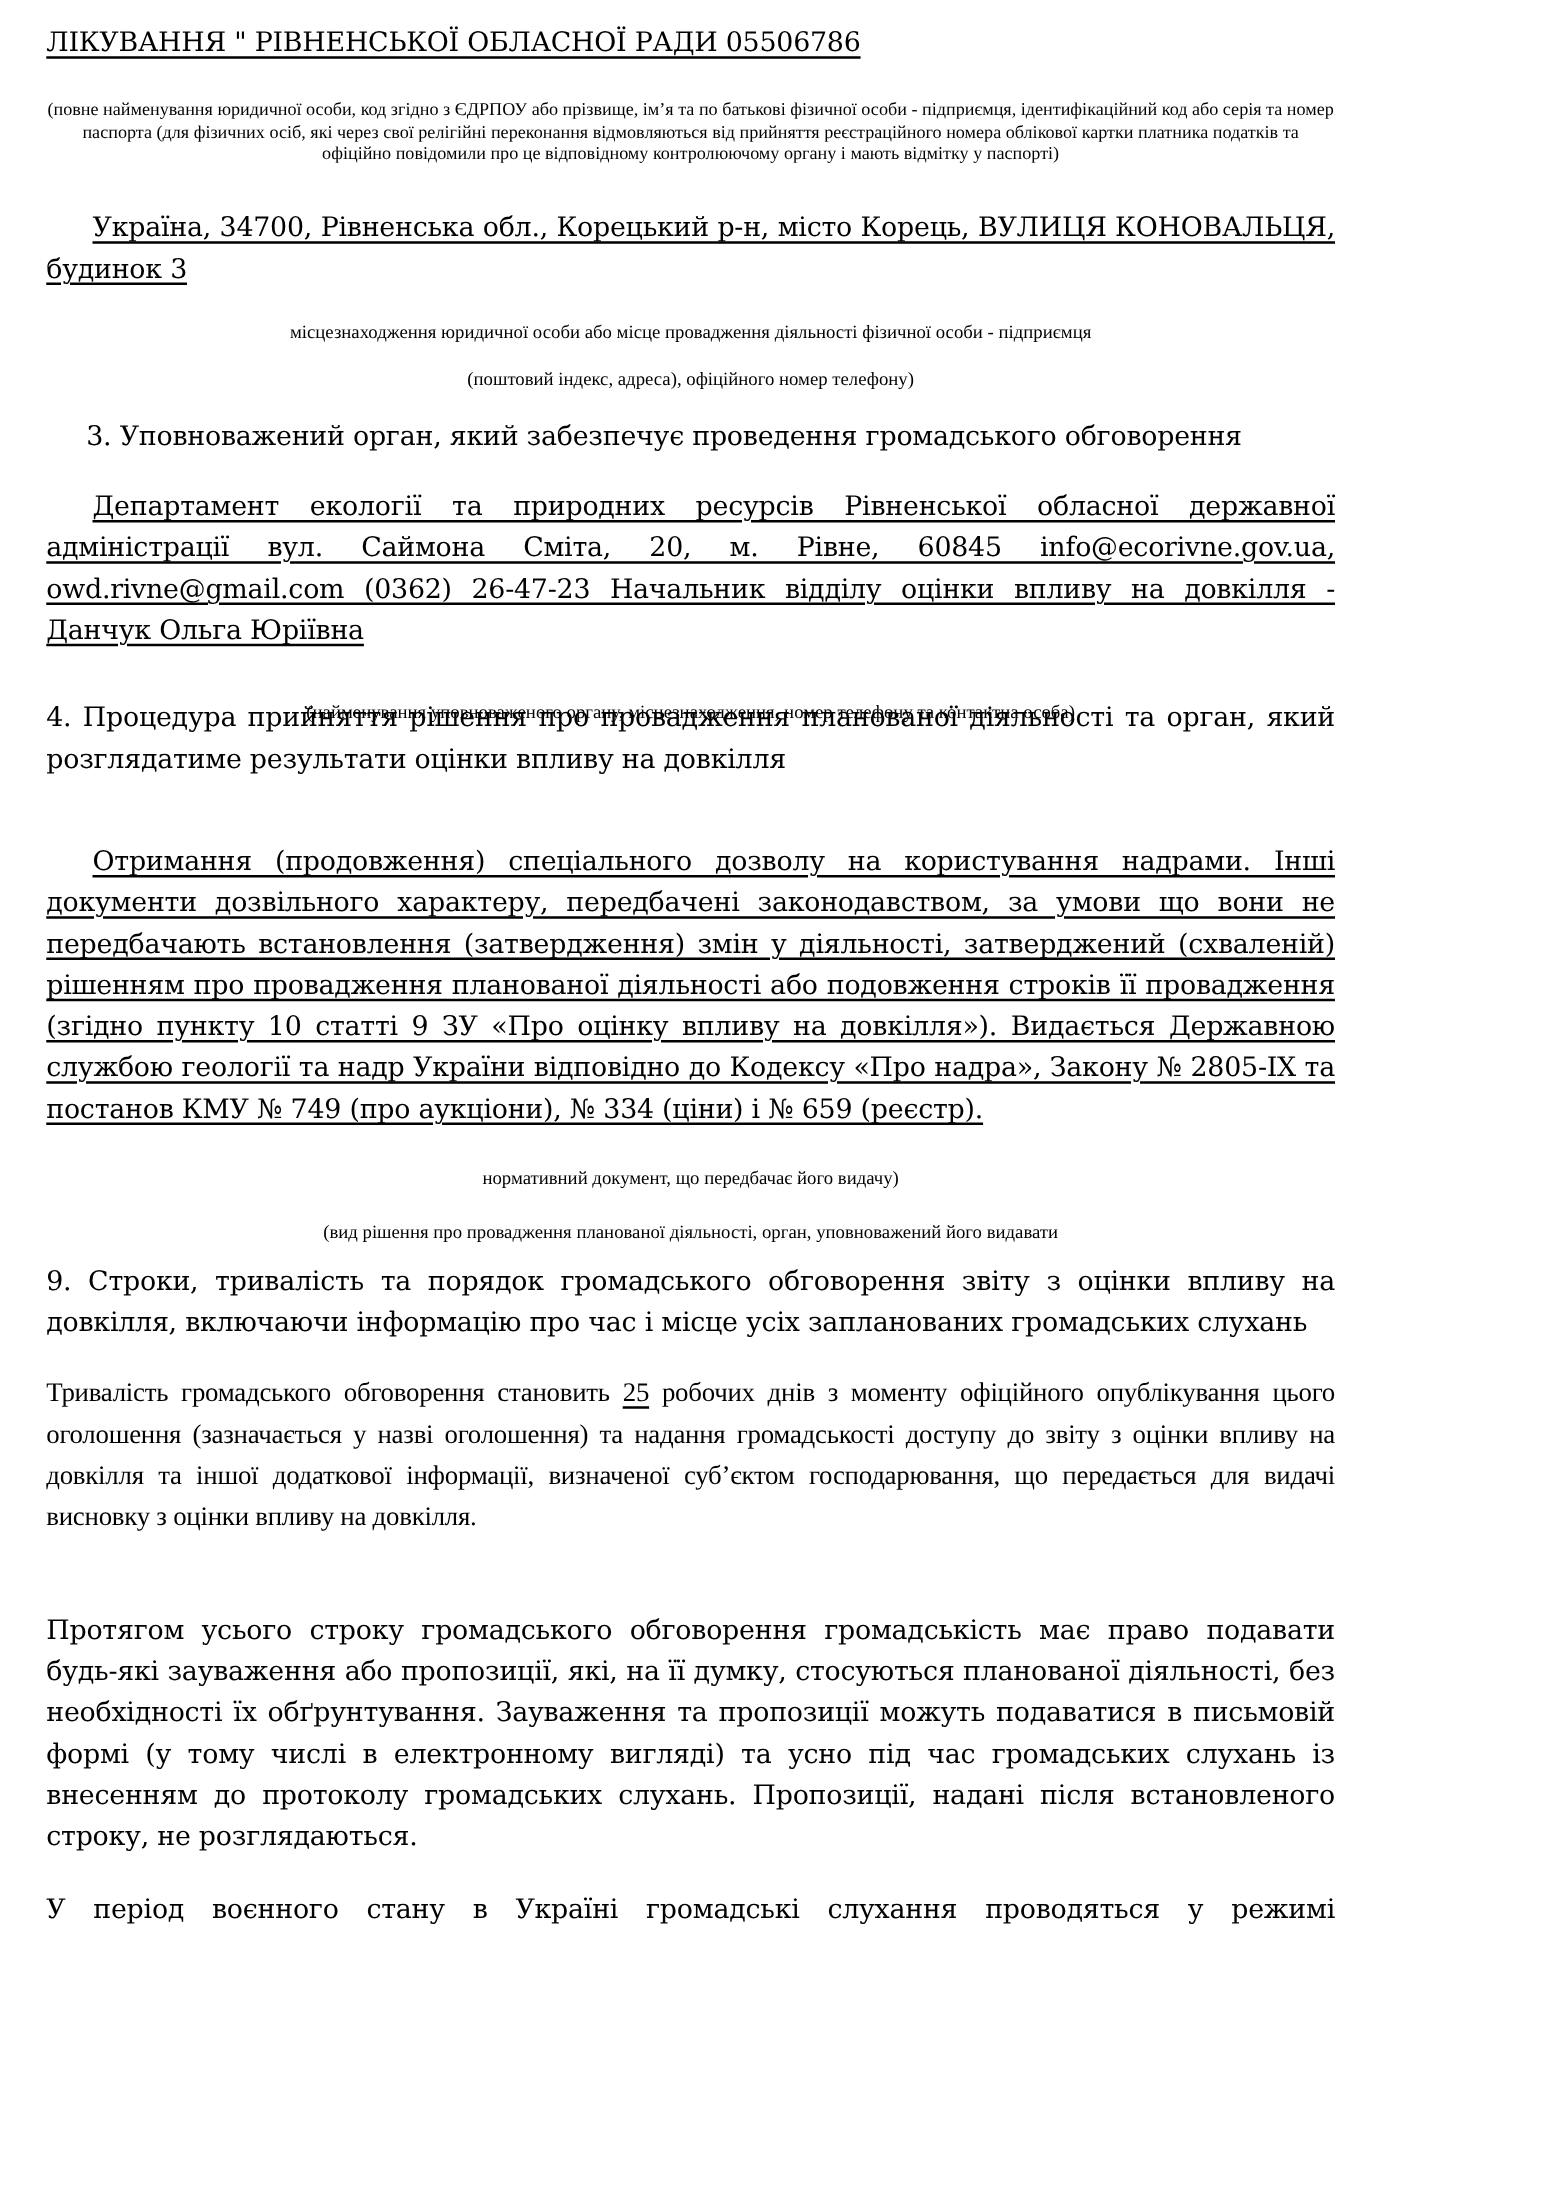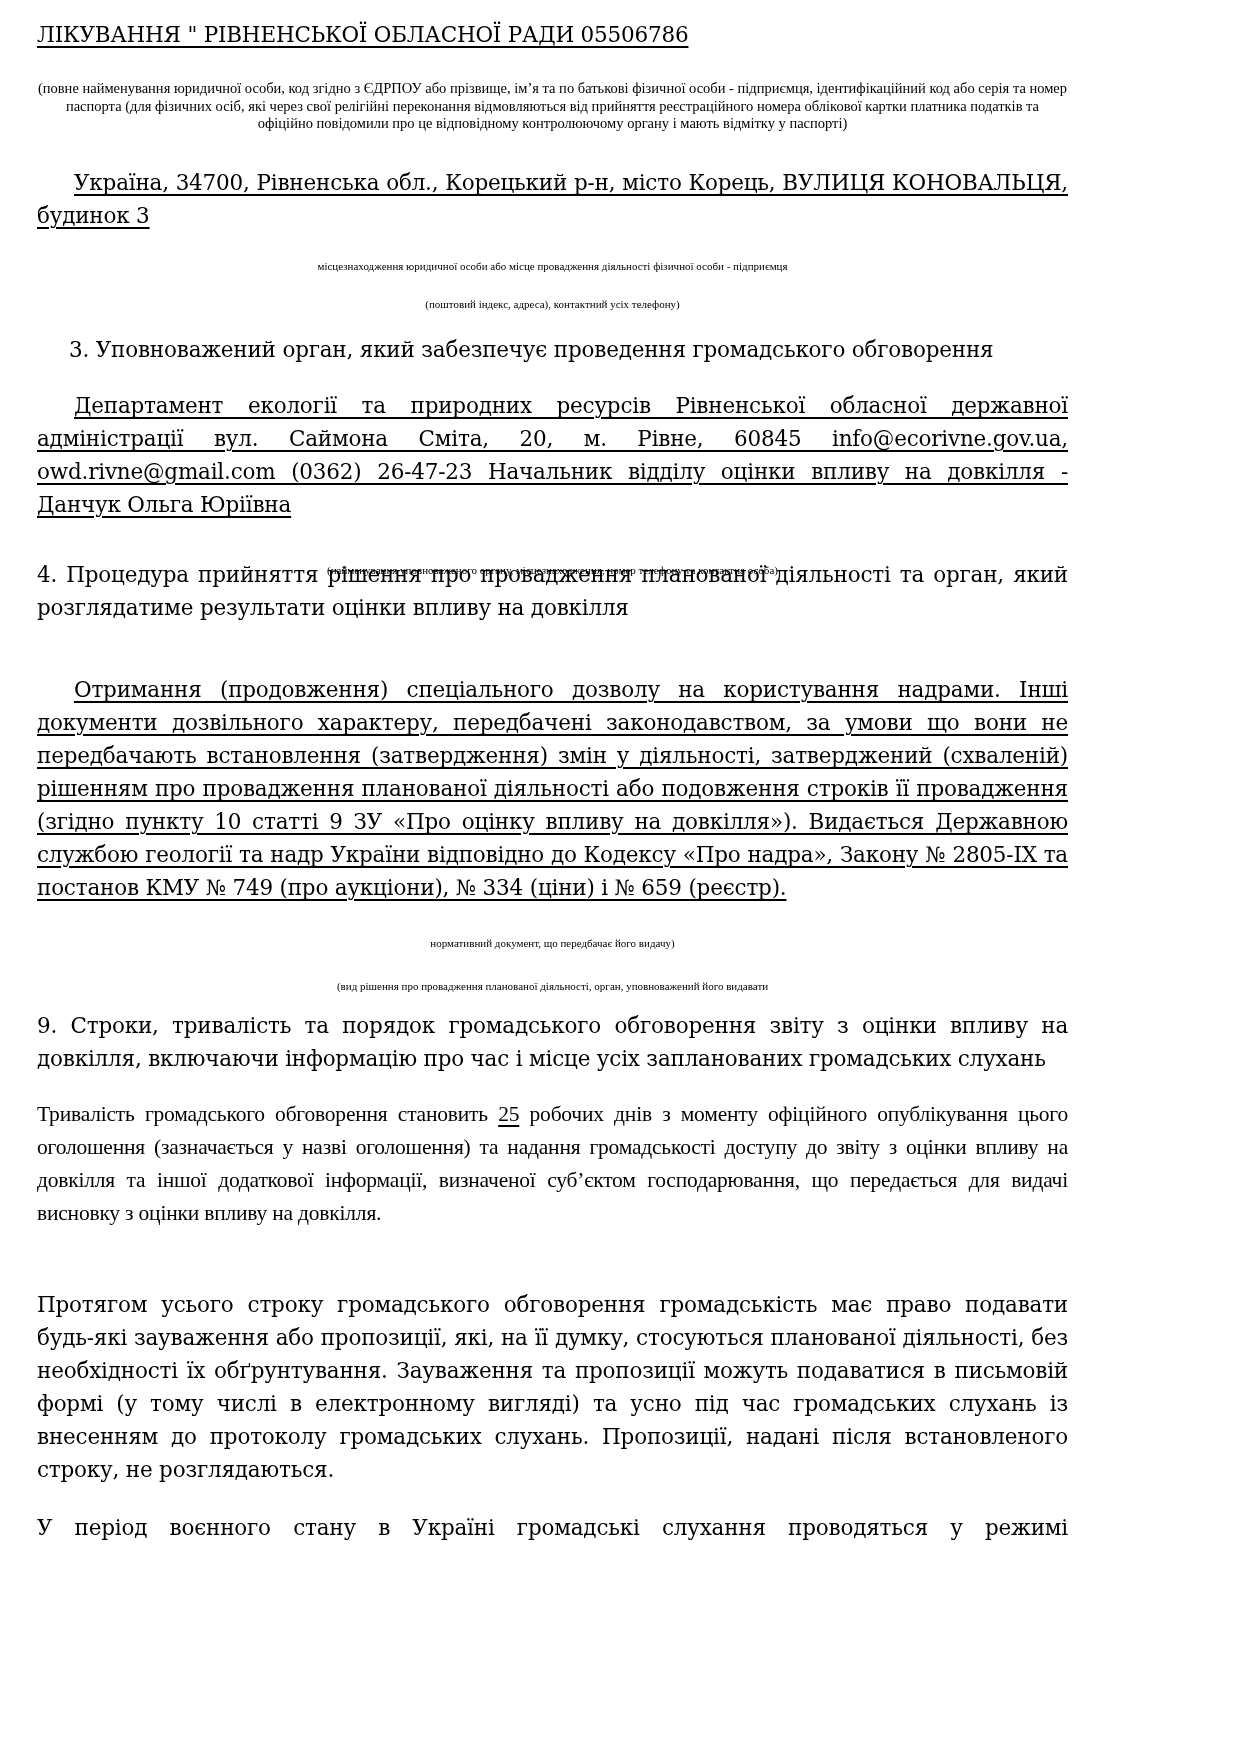--- a/index.html
+++ b/index.html
@@ -31,40 +31,40 @@
     .u {
       text-decoration: underline;
       text-decoration-thickness: 1.5px;
       text-underline-offset: 4px;
     }
     .indent {
       text-indent: 37px;
     }
     .caption {
       font-family: "Liberation Serif", serif;
-      font-size: 11px;
+      font-size: 15px;
       line-height: 17px;
       text-align: center;
       margin: 0;
     }
     .block { position: absolute; left: 0; width: 1031px; }
   </style>
 </head>
 <body>
 
 <div class="page">
 
   <p class="body-text u" style="position:absolute; top:0; left:0; text-align:left; white-space:nowrap;">ЛІКУВАННЯ " РІВНЕНСЬКОЇ ОБЛАСНОЇ РАДИ 05506786</p>
 
   <p class="caption block" style="top:62px; font-size:14.5px; line-height:17.5px;">(повне найменування юридичної особи, код згідно з ЄДРПОУ або прізвище, ім’я та по батькові фізичної особи - підприємця, ідентифікаційний код або серія та номер паспорта (для фізичних осіб, які через свої релігійні переконання відмовляються від прийняття реєстраційного номера облікової картки платника податків та офіційно повідомили про це відповідному контролюючому органу і мають відмітку у паспорті)</p>
 
   <p class="body-text u indent block" style="top:148px;">Україна, 34700, Рівненська обл., Корецький р-н, місто Корець, ВУЛИЦЯ КОНОВАЛЬЦЯ, будинок 3</p>
 
   <p class="caption block" style="top:240px;">місцезнаходження юридичної особи або місце провадження діяльності фізичної особи - підприємця</p>
-  <p class="caption block" style="top:278px;">(поштовий індекс, адреса), контактний усіх телефону)</p>
+  <p class="caption block" style="top:278px;">(поштовий індекс, адреса), офіційного номер телефону)</p>
 
   <p class="body-text block" style="top:315px; text-align:left;margin-left:32px;">3. Уповноважений орган, який забезпечує проведення громадського обговорення</p>
   <p class="body-text u indent block" style="top:371px;">Департамент екології та природних ресурсів Рівненської обласної державної адміністрації вул. Саймона Сміта, 20, м. Рівне, 60845 info@ecorivne.gov.ua, owd.rivne@gmail.com (0362) 26-47-23 Начальник відділу оцінки впливу на довкілля - Данчук Ольга Юріївна</p>
   <p class="caption block" style="top:528px;margin-top:16px;">(найменування уповноваженого органу, місцезнаходження, номер телефону та контактна особа)</p>
 
   <p class="body-text block" style="top:540px;">4. Процедура прийняття рішення про провадження планованої діяльності та орган, який розглядатиме результати оцінки впливу на довкілля</p>
   <p class="body-text u indent block" style="top:655px;">Отримання (продовження) спеціального дозволу на користування надрами. Інші документи дозвільного характеру, передбачені законодавством, за умови що вони не передбачають встановлення (затвердження) змін у діяльності, затверджений (схваленій) рішенням про провадження планованої діяльності або подовження строків її провадження (згідно пункту 10 статті 9 ЗУ «Про оцінку впливу на довкілля»). Видається Державною службою геології та надр України відповідно до Кодексу «Про надра», Закону № 2805-IX та постанов КМУ № 749 (про аукціони), № 334 (ціни) і № 659 (реєстр).</p>
   <p class="caption block" style="top:916px;margin-top:44px;">(вид рішення про провадження планованої діяльності, орган, уповноважений його видавати</p>
   <p class="caption block" style="top:917px;">нормативний документ, що передбачає його видачу)</p>
 

